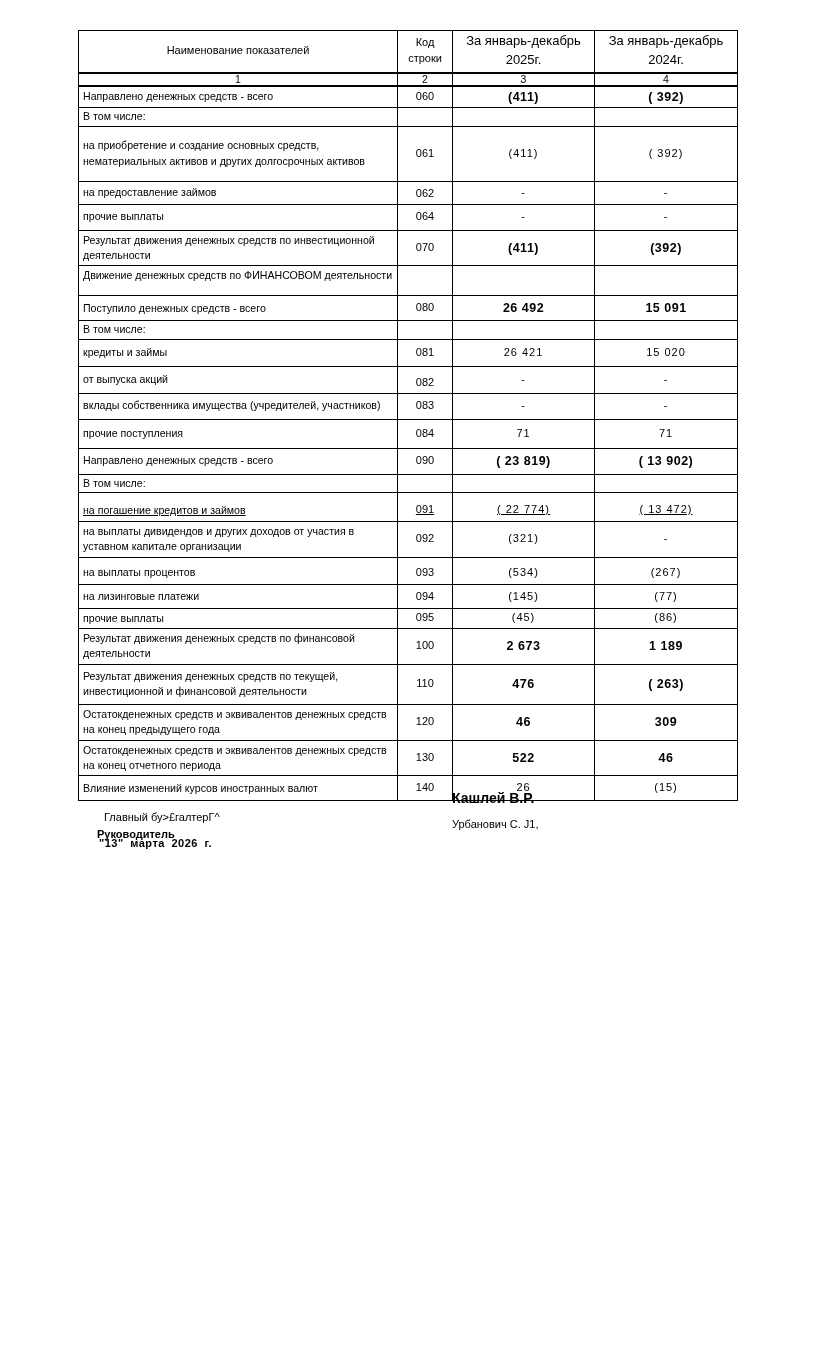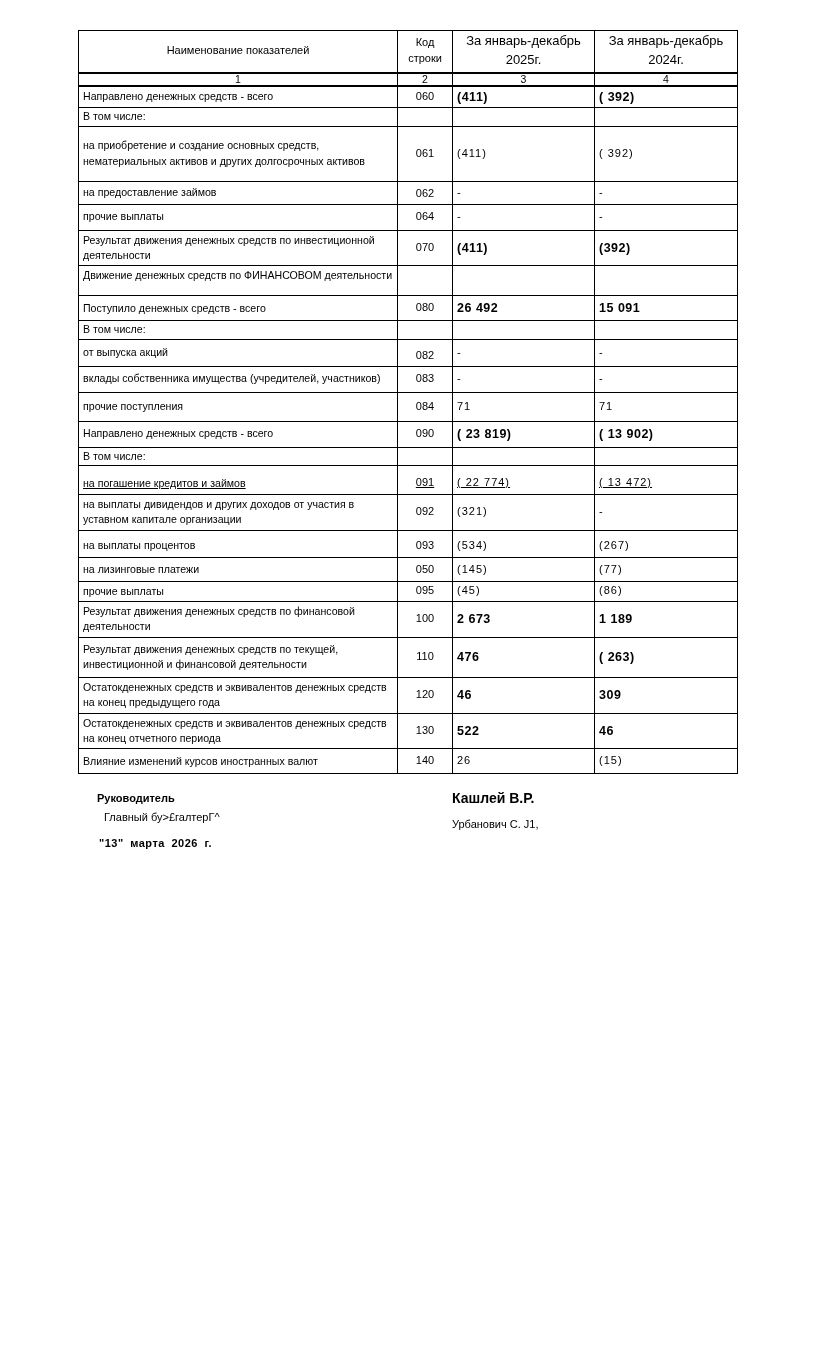--- a/index.html
+++ b/index.html
@@ -56,35 +56,35 @@
     text-align: left;
     padding: 2px 4px 2px 4px;
     font-size: 10.6px;
   }
   tbody td.code {
     text-align: center;
     padding: 1px 2px;
   }
   tbody td.code.low { vertical-align: bottom; padding-bottom: 2px; }
   tbody td.val {
-    text-align: left;
+    text-align: center;
     padding: 1px 4px;
     letter-spacing: 1px;
   }
   tbody tr.bold td.val {
     font-weight: bold;
     font-size: 12.5px;
     letter-spacing: 0.5px;
   }
   tbody tr.vb td { vertical-align: bottom; padding-bottom: 3px; }
   tbody tr.section td { vertical-align: top; }
   tbody tr.subheader td.lbl { padding-top: 1px; padding-bottom: 1px; }
   
   .sig { position: absolute; white-space: nowrap; }
-  .sig-role   { left: 97px;  top: 792px; font-size: 11px; font-weight: bold; }
+  .sig-role   { left: 97px;  top: 828px; font-size: 11px; font-weight: bold; }
   .sig-acct   { left: 104px; top: 811px; font-size: 11px; }
   .sig-date   { left: 99px;  top: 837px; font-size: 11px; font-weight: bold; word-spacing: 3px; letter-spacing: 0.5px; }
   .sig-name1  { left: 452px; top: 790px; font-size: 14px; font-weight: bold; }
   .sig-name2  { left: 452px; top: 818px; font-size: 11px; }
 </style>
 </head>
 <body>
 
 <div class="page">
 
@@ -158,20 +158,26 @@
           <td class="val">26 492</td>
           <td class="val">15 091</td>
         </tr>
         <tr class="subheader" style="height: 14px;">
           <td class="lbl">В том числе:</td>
           <td class="code"></td>
           <td class="val"></td>
           <td class="val"></td>
         </tr>
         <tr class="data" style="height: 27px;">
+          <td class="lbl">кредиты и займы</td>
+          <td class="code">081</td>
+          <td class="val">26 421</td>
+          <td class="val">15 020</td>
+        </tr>
+        <tr class="data" style="height: 27px;">
           <td class="lbl">от выпуска акций</td>
           <td class="code low">082</td>
           <td class="val">-</td>
           <td class="val">-</td>
         </tr>
         <tr class="data" style="height: 26px;">
           <td class="lbl">вклады собственника имущества (учредителей, участников)</td>
           <td class="code">083</td>
           <td class="val">-</td>
           <td class="val">-</td>
@@ -207,21 +213,21 @@
           <td class="val">-</td>
         </tr>
         <tr class="data vb" style="height: 27px;">
           <td class="lbl">на выплаты процентов</td>
           <td class="code">093</td>
           <td class="val">(534)</td>
           <td class="val">(267)</td>
         </tr>
         <tr class="data vb" style="height: 24px;">
           <td class="lbl">на лизинговые платежи</td>
-          <td class="code">050</td>
+          <td class="code">094</td>
           <td class="val">(145)</td>
           <td class="val">(77)</td>
         </tr>
         <tr class="data" style="height: 20px;">
           <td class="lbl">прочие выплаты</td>
           <td class="code">095</td>
           <td class="val">(45)</td>
           <td class="val">(86)</td>
         </tr>
         <tr class="data bold" style="height: 33px;">

